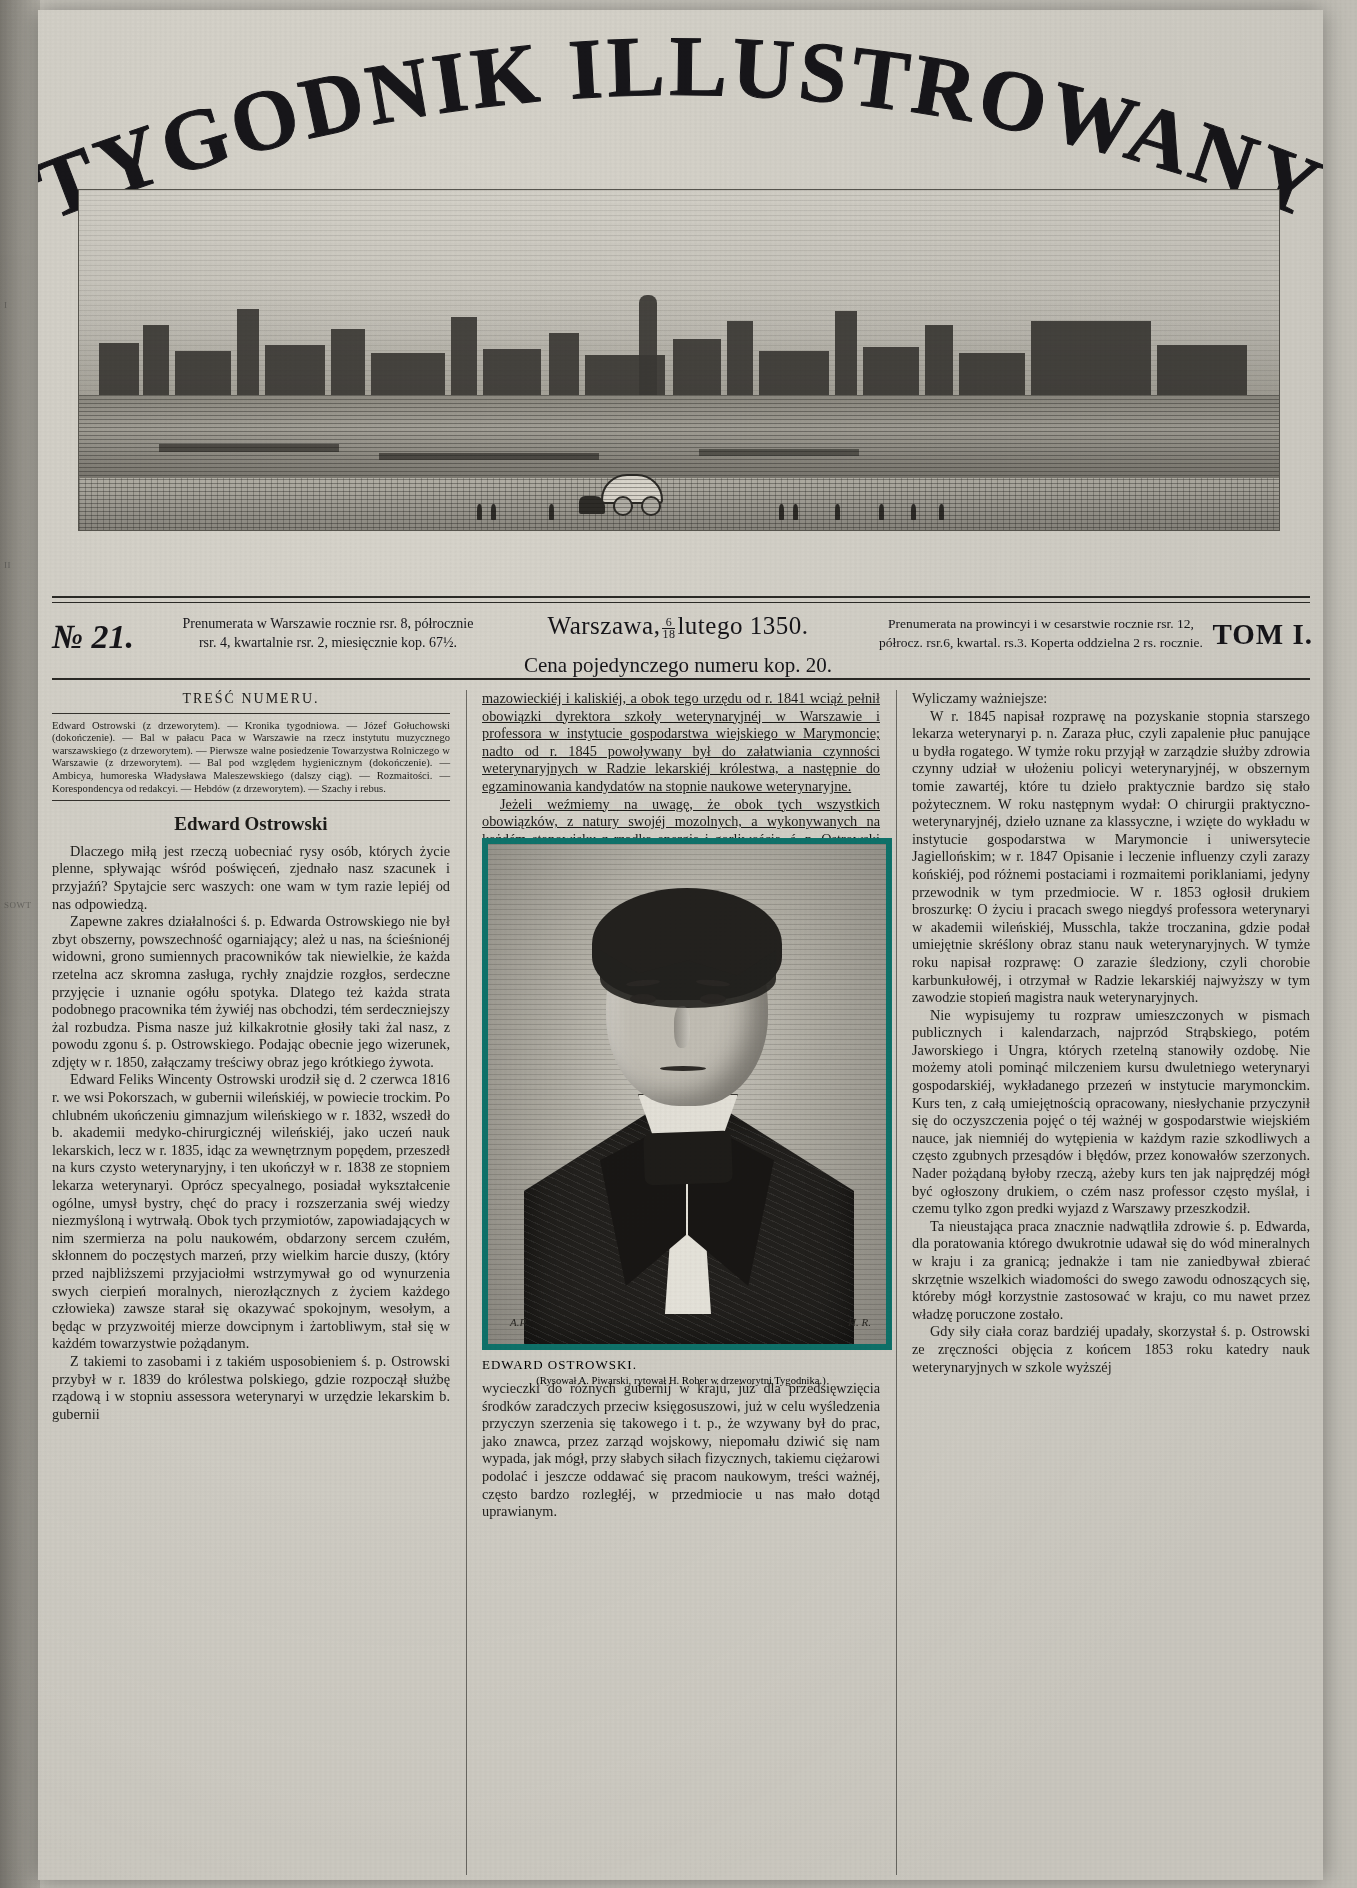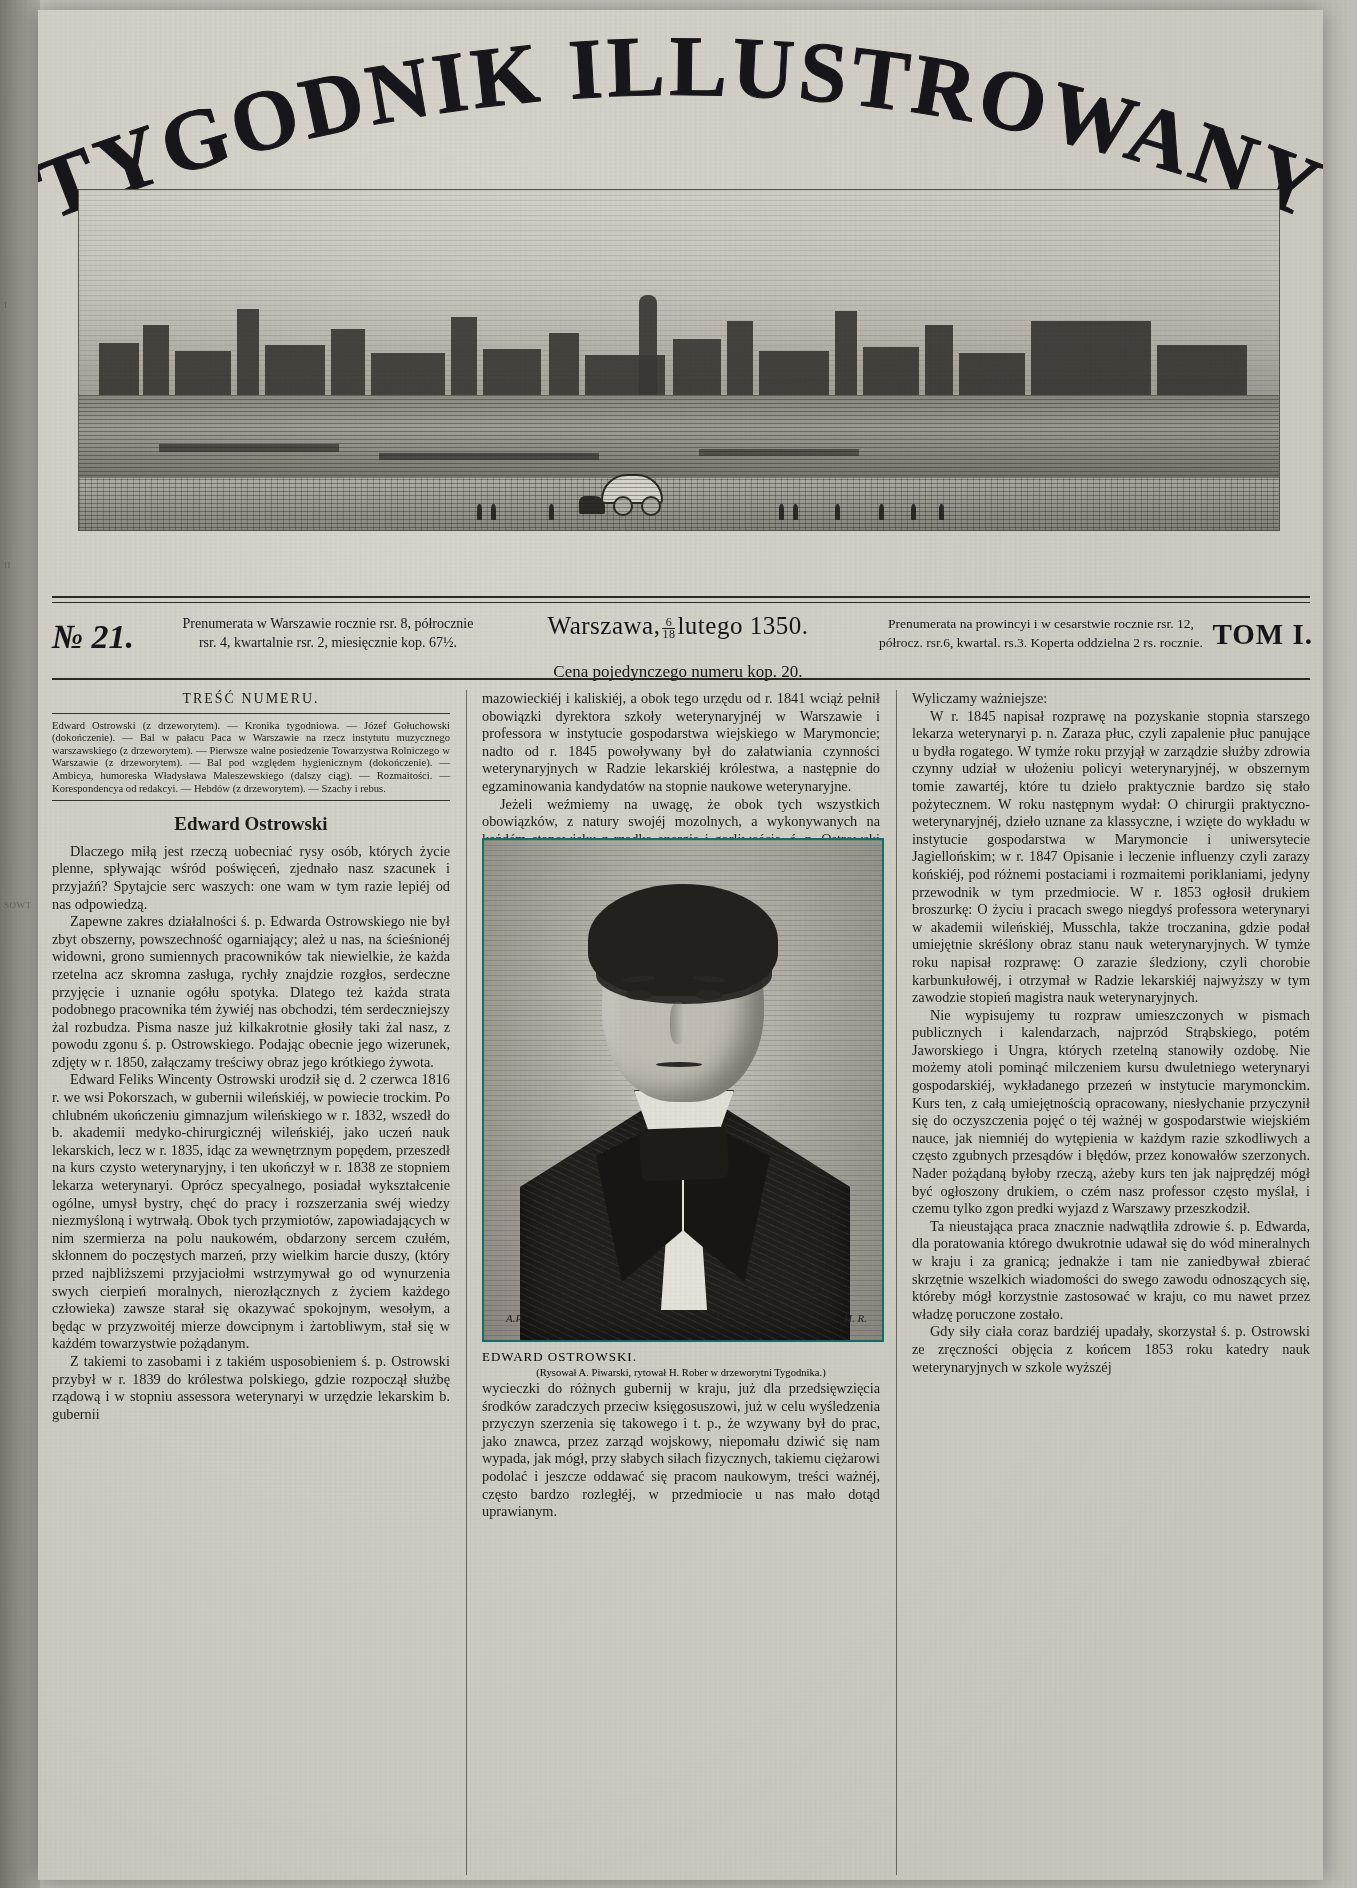--- a/index.html
+++ b/index.html
@@ -218,22 +218,22 @@
     display: inline-block;
     vertical-align: middle;
     font-size: 12px;
     line-height: 11px;
     text-align: center;
     margin: 0 2px;
   }
   .plate .center .frac span { display:block; }
   .plate .center .frac .num { border-bottom: 1px solid #17161a; padding: 0 2px; }
   .plate .center .price {
-    font-size: 17px;
-    margin-top: 22px;
+    font-size: 21px;
+    margin-top: 13px;
   }
   .plate .sub-right {
     position: absolute;
     left: 838px; top: 6px;
     width: 330px;
     font-size: 13.5px;
     line-height: 19px;
     text-align: center;
   }
   .plate .tom {
@@ -256,21 +256,21 @@
     position: absolute;
     top: 0;
     width: 398px;
     font-size: 14.3px;
     line-height: 17.6px;
     text-align: justify;
     color: #1d1c19;
     hyphens: auto;
   }
   .col.c1 { left: 0; }
-  .col.c2 { left: 430px; }
+  .col.c2 { left: 430px; text-decoration: underline; }
   .col.c3 { left: 860px; }
   .vrule {
     position: absolute;
     top: 0;
     width: 1px;
     height: 1185px;
     background: #4a4843;
     opacity: .75;
   }
   .vrule.v1 { left: 414px; }
@@ -310,21 +310,21 @@
     left: 430px;
     top: 148px;
     width: 398px;
   }
   .portrait {
     position: relative;
     width: 398px;
     height: 500px;
     background: #c4b5fd;
     overflow: hidden;
-    border: 2px solid #0f766e;
+    border: 6px solid #0f766e;
   }
   .portrait .bg {
     position: absolute; inset: 0;
     background: radial-gradient(ellipse at 50% 40%, #d6d3ca 0%, #b5b2a8 45%, #8f8c84 100%);
   }
   .portrait .bg-lines {
     position:absolute; inset:0;
     background: repeating-linear-gradient(180deg, rgba(30,28,25,.28) 0px, rgba(30,28,25,.28) 1px, rgba(0,0,0,0) 1px, rgba(0,0,0,0) 5px);
     opacity:.55;
   }

